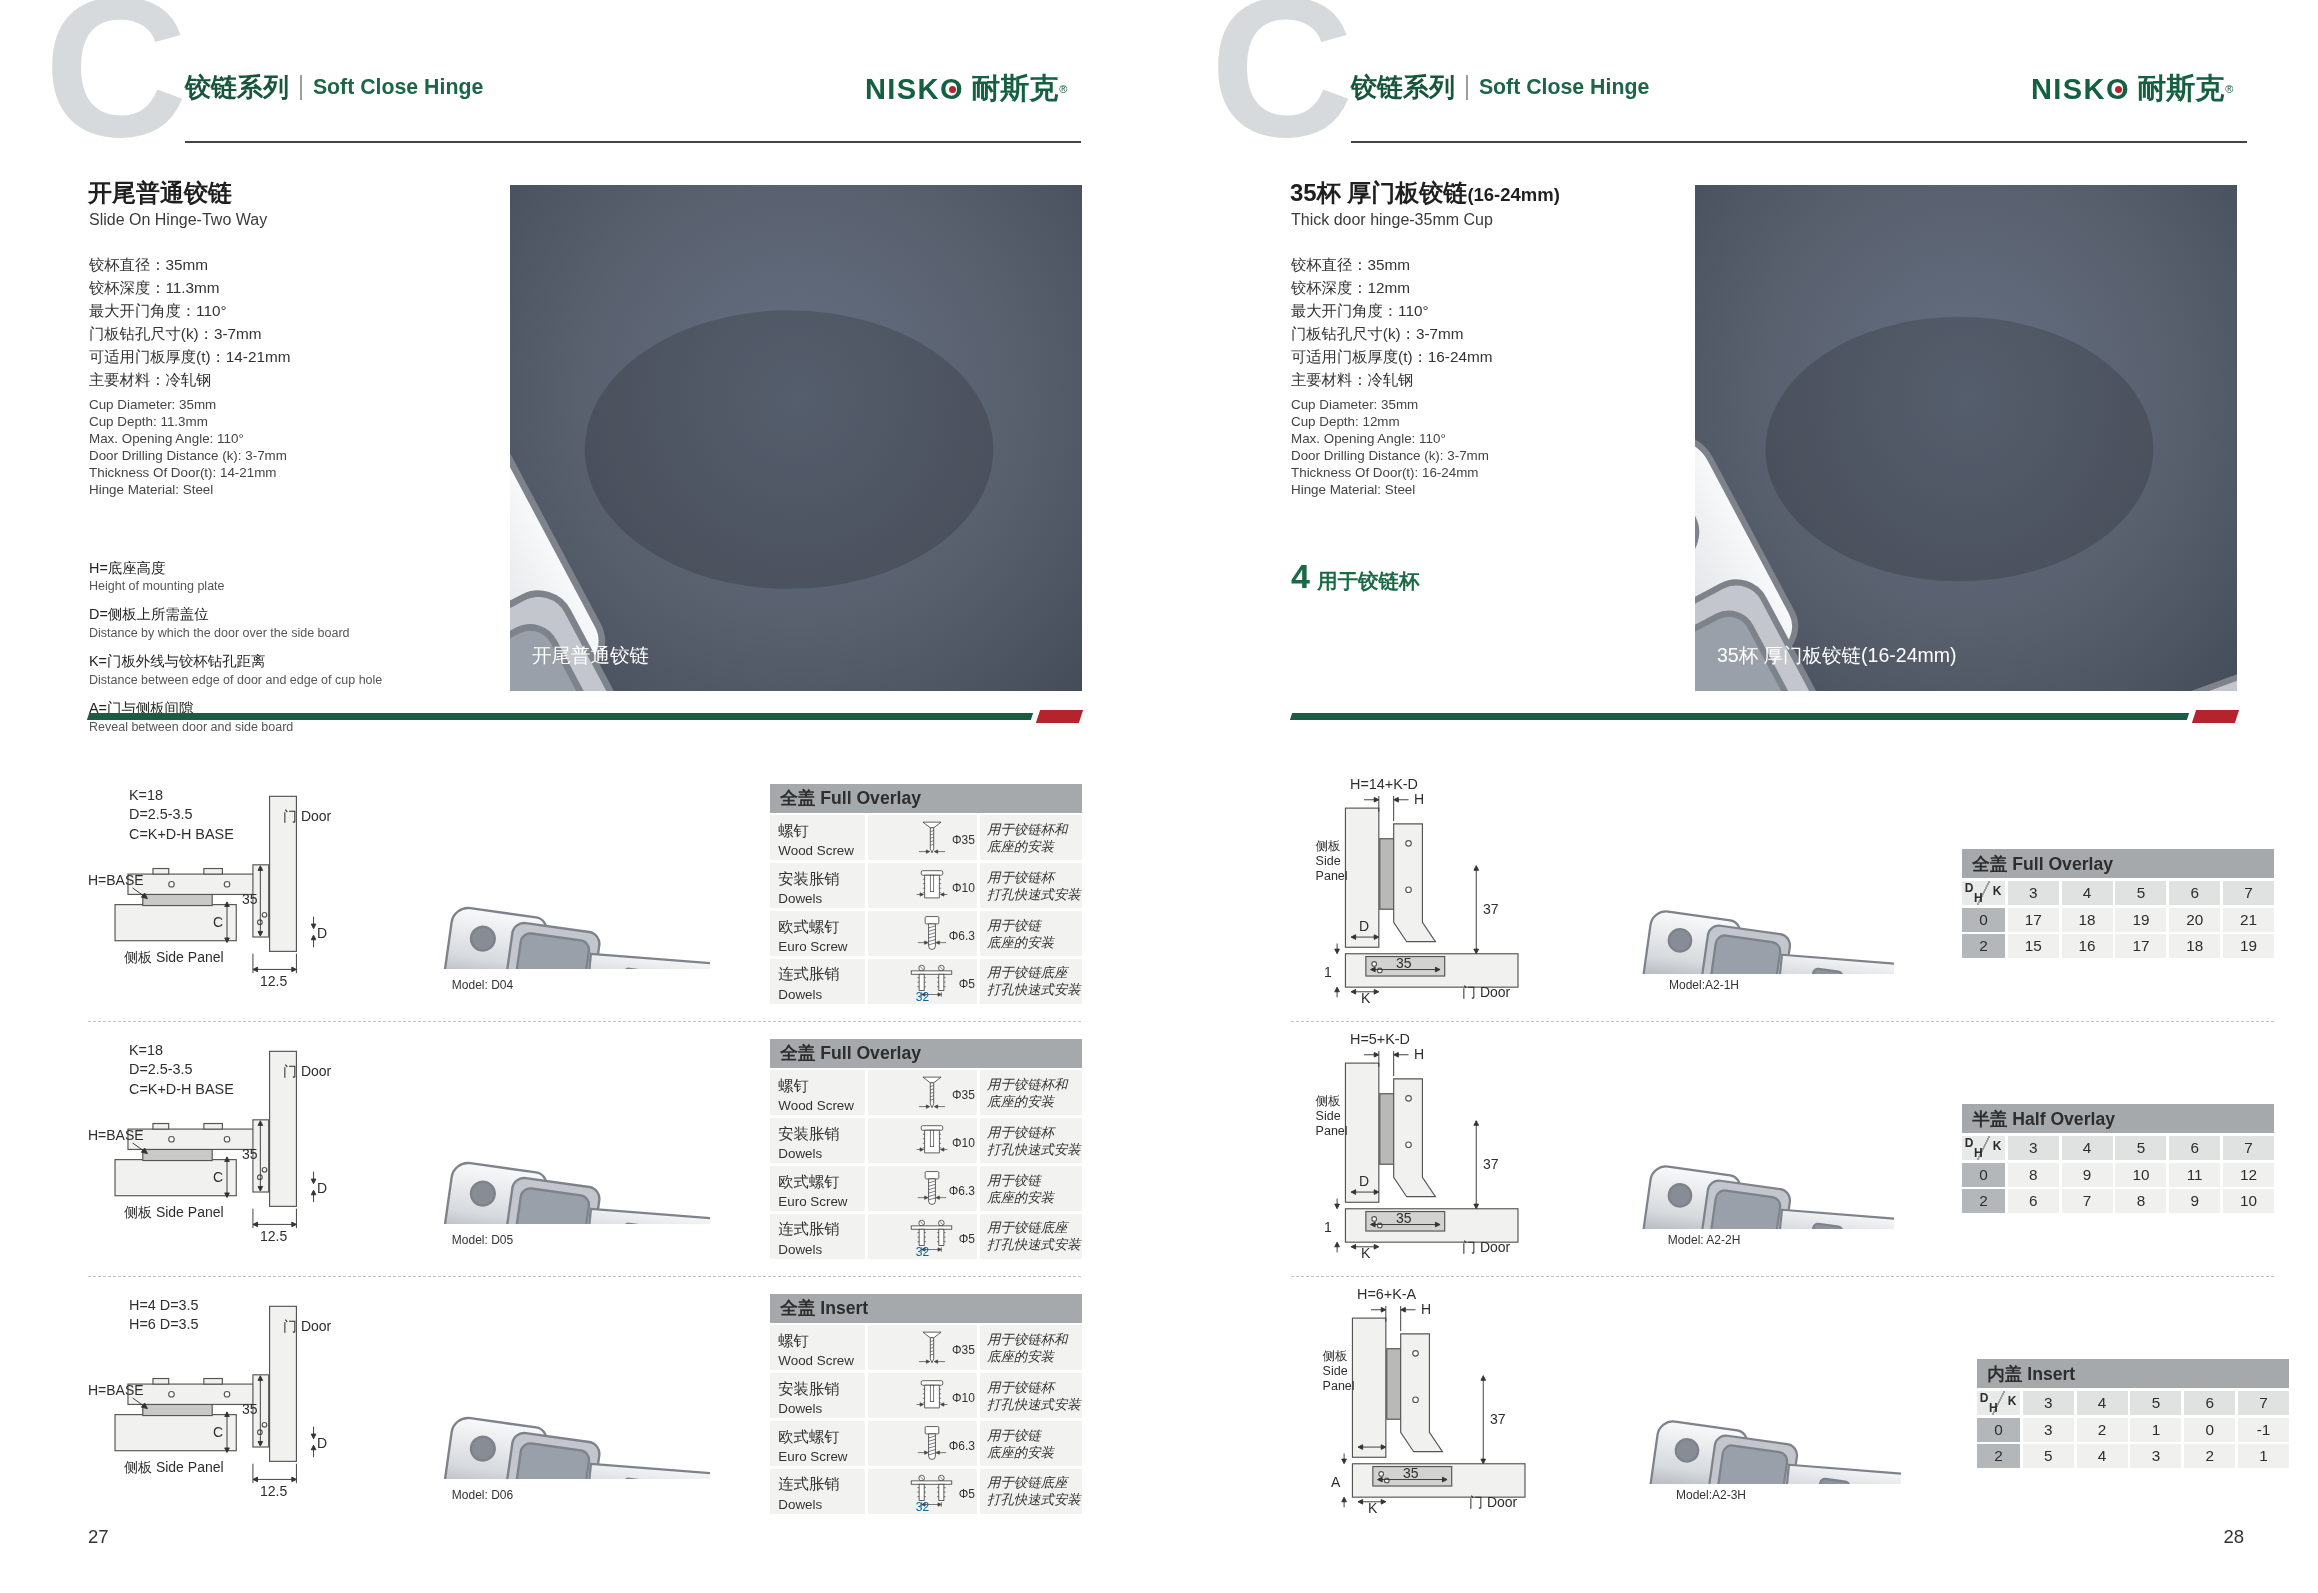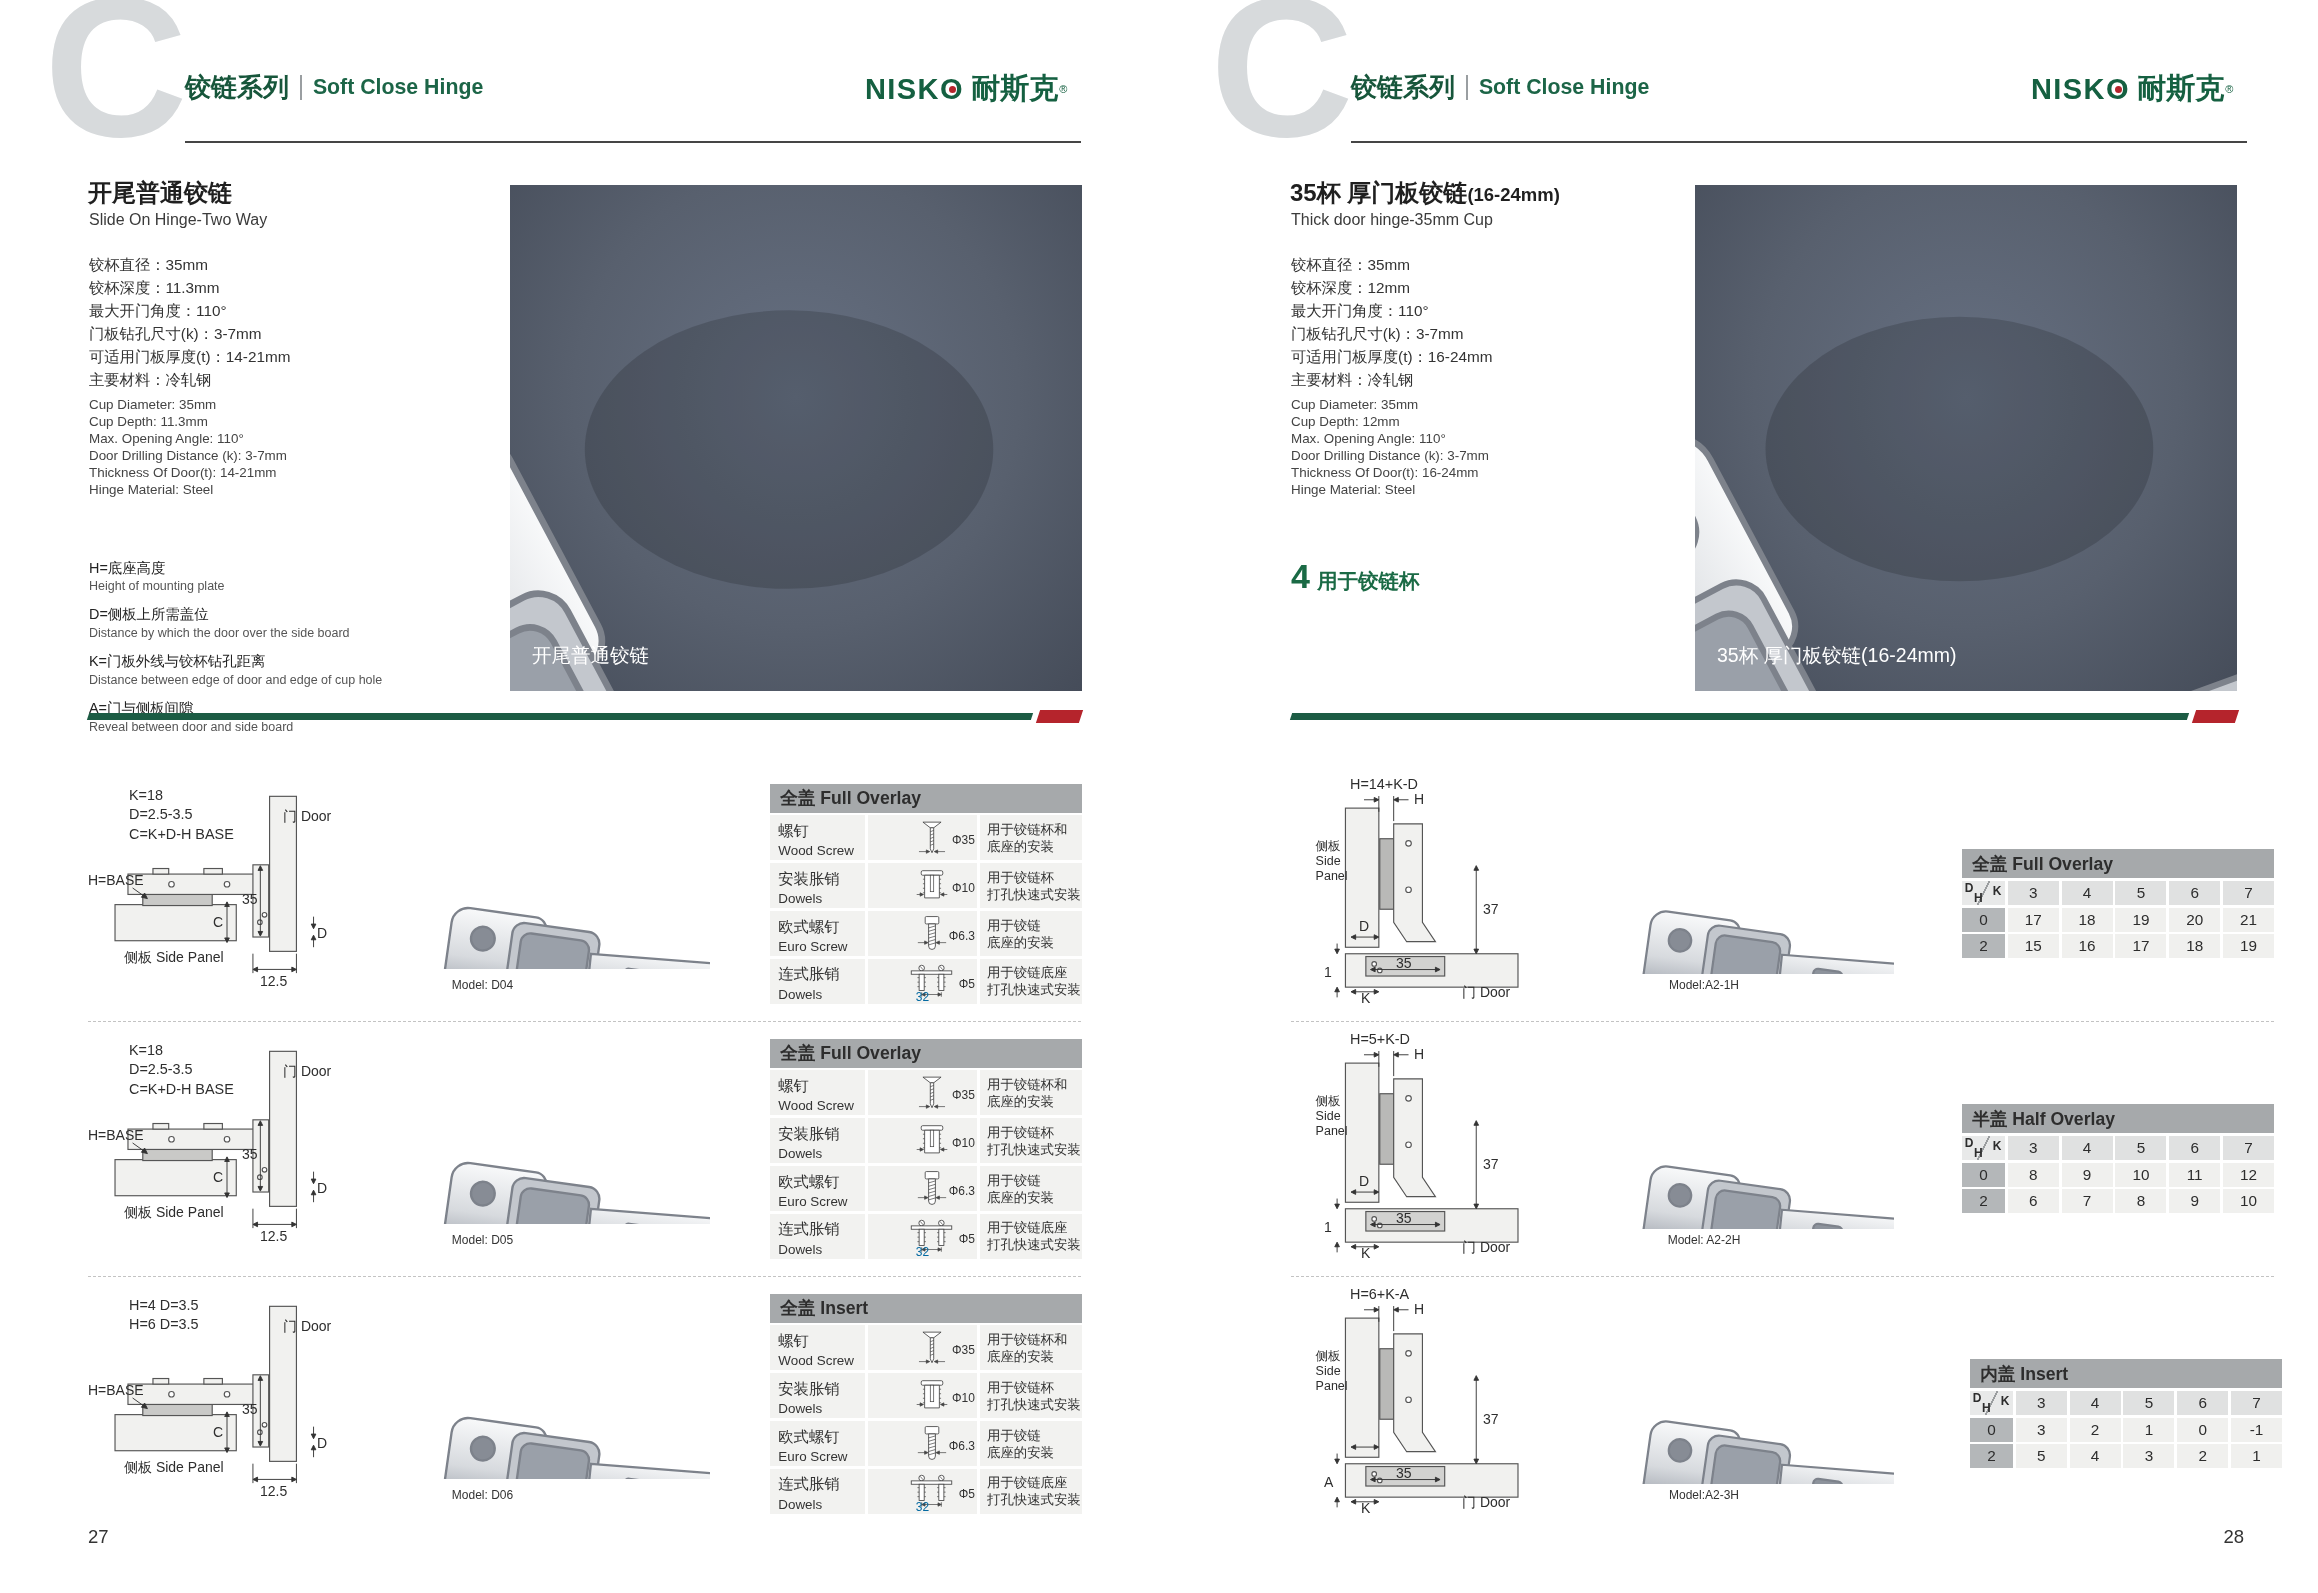--- a/index.html
+++ b/index.html
@@ -55,21 +55,21 @@
   
   .lt{position:absolute;}
   .t-head{height:29px;background:#a6a9ab;color:#2d2d2d;font-size:17.6px;font-weight:700;display:flex;align-items:center;padding-left:10.2px;}
   .lt-row{display:grid;grid-template-columns:95px 109px auto;gap:2.8px;margin-top:2.8px;height:45px;}
   .lt-cell{background:#f2f2f0;overflow:hidden;}
   .lt-cn{font-size:15.3px;color:#333;margin:5.6px 0 0 8.3px;}
   .lt-en{font-size:13.4px;color:#333;margin:1.4px 0 0 8.3px;}
   .lt-icon{position:relative;display:flex;align-items:center;justify-content:center;padding-left:19px;}
   .icon-dim{position:absolute;right:1.9px;top:40%;font-size:12px;color:#333;}
   .icon-dim2{position:absolute;left:44%;bottom:0px;font-size:12px;color:#0369a1;}
-  .lt-desc{font-size:13.4px;color:#333;line-height:17px;padding:5.6px 0 0 7.4px;}
+  .lt-desc{font-size:13.4px;color:#333;line-height:17px;padding:5.6px 0 0 7.4px;font-style:italic;}
   
   .mt{position:absolute;width:312px;}
   .mt-grid{display:grid;grid-template-columns:43px repeat(5,51px);gap:2.8px;margin-top:2.8px;}
   .mt-grid>div{height:24px;display:flex;align-items:center;justify-content:center;font-size:15.3px;color:#2d2d2d;}
   .mt-colhead{background:#e0e1e1;}
   .mt-rowhead{background:#b4b7b9;}
   .mt-cell{background:#f0f0ee;}
   .mt-dk{background:#e8e9e9;position:relative;background-image:linear-gradient(117deg,transparent 48%,#9b9ea0 48%,#9b9ea0 52%,transparent 52%);}
   .mt-dk b{position:absolute;font-size:12px;font-weight:600;color:#2d2d2d;}
   .mt-dk .dkd{left:2.8px;top:0px;}
@@ -780,21 +780,21 @@
           <div class="mt-cell">7</div>
           <div class="mt-cell">8</div>
           <div class="mt-cell">9</div>
           <div class="mt-cell">10</div>
         </div>
       </div>
       <div class="model" style="left:260px;top:199px;width:306px;">Model: A2-2H</div>
     </div>
     <div class="dash-sep" style="left:125px;top:1276px;width:983px;"></div>
 
-    <div class="prow" style="left:125px;top:1289px;width:983px;">
+    <div class="prow" style="left:132px;top:1289px;width:983px;">
       <div class="diag" style="left:32px;top:4.6px;width:223px;height:218px;">
         <svg width="223" height="218" viewBox="0 0 480 470">
             <use href="#sym-diagR"></use>
           </svg>
         <div class="dlabel ann" style="left:27px;top:-8.3px;">H=6+K-A</div>
         <div class="dlabel" style="left:91px;top:7.4px;">H</div>
         <div class="dlabel small" style="left:-7.4px;top:54px;">侧板</div>
         <div class="dlabel small" style="left:-7.4px;top:70px;">Side</div>
         <div class="dlabel small" style="left:-7.4px;top:85px;">Panel</div>
         <div class="dlabel" style="left:36px;top:134px;"></div>

